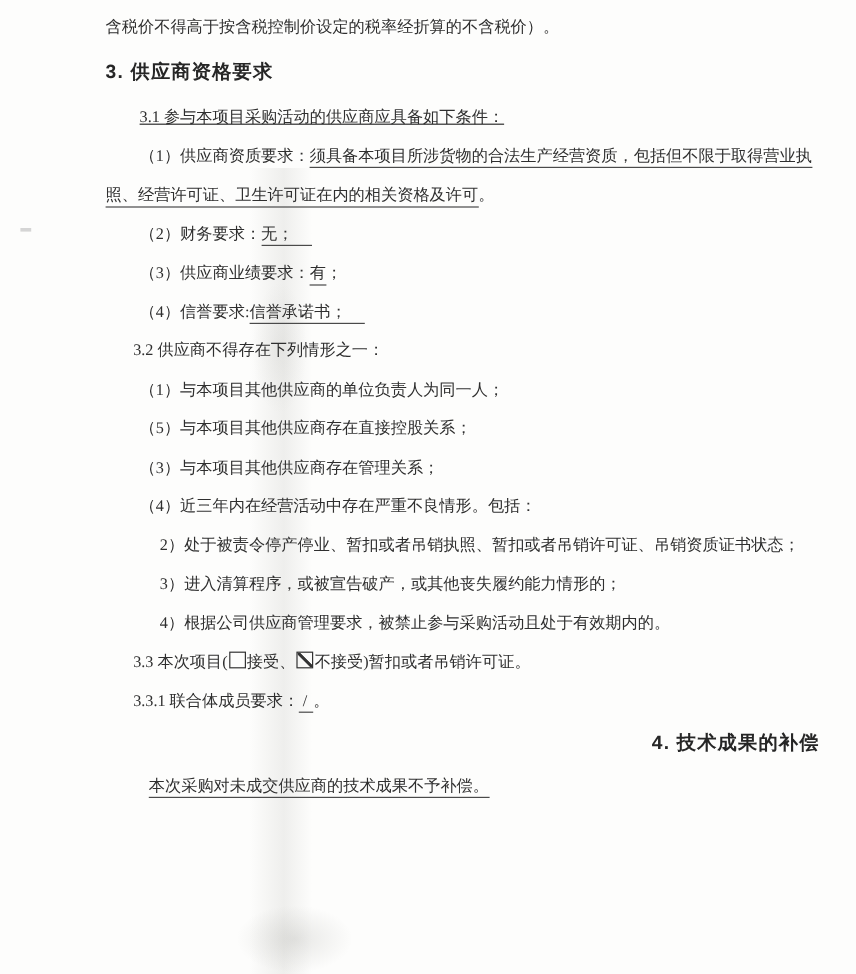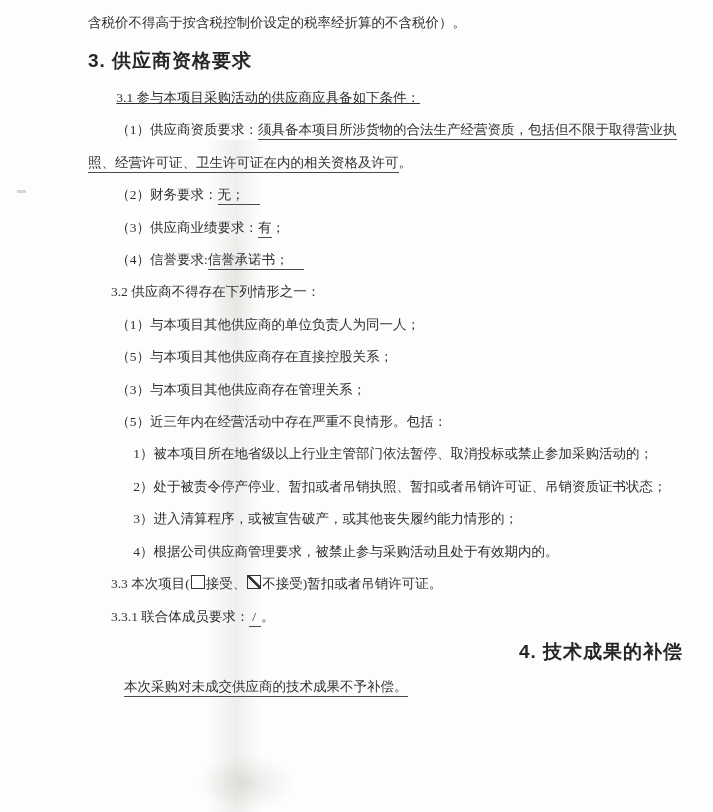--- a/index.html
+++ b/index.html
@@ -24,21 +24,21 @@
   }
   .intro {
     margin: 0;
     line-height: 22px;
     text-indent: 0;
   }
   h2.sec-heading {
     margin: 14px 0 0 0;
     font-family: "Liberation Sans", "DejaVu Sans", sans-serif;
     font-weight: bold;
-    font-size: 19px;
+    font-size: 16px;
     line-height: 26px;
     color: #262626;
     letter-spacing: 1px;
   }
   h2.sec-heading-4 {
     margin-top: 6px;
     text-align: right;
   }
   p.b {
     margin: 0;
@@ -149,23 +149,22 @@
 
   <p class="b"><span>（4）信誉要求:</span><span class="u tail">信誉承诺书；</span><span></span></p>
 
 
 
   <p class="b snum">3.2 供应商不得存在下列情形之一：</p>
 
   <p class="b">（1）与本项目其他供应商的单位负责人为同一人；</p>
   <p class="b">（5）与本项目其他供应商存在直接控股关系；</p>
   <p class="b">（3）与本项目其他供应商存在管理关系；</p>
-  <p class="b">（5）近三年内在经营活动中存在严重不良情形。包括：</p>
+  <p class="b">（4）近三年内在经营活动中存在严重不良情形。包括：</p>
 
-  <p class="b sub">1）被本项目所在地省级以上行业主管部门依法暂停、取消投标或禁止参加采购活动的；</p>
   <p class="b sub">2）处于被责令停产停业、暂扣或者吊销执照、暂扣或者吊销许可证、吊销资质证书状态；</p>
   <p class="b sub">3）进入清算程序，或被宣告破产，或其他丧失履约能力情形的；</p>
   <p class="b sub">4）根据公司供应商管理要求，被禁止参与采购活动且处于有效期内的。</p>
 
 
   <p class="b snum"><span>3.3 本次项目(</span><span class="cb"></span><span>接受</span><span>、</span><span class="cb checked"></span><span>不接受</span><span>)暂扣或者吊销许可证。</span></p>
 
   <p class="b snum"><span>3.3.1 联合体成员要求：</span><span class="blank">/</span><span>。</span></p>
 
   <h2 class="sec-heading sec-heading-4">4. 技术成果的补偿</h2>

